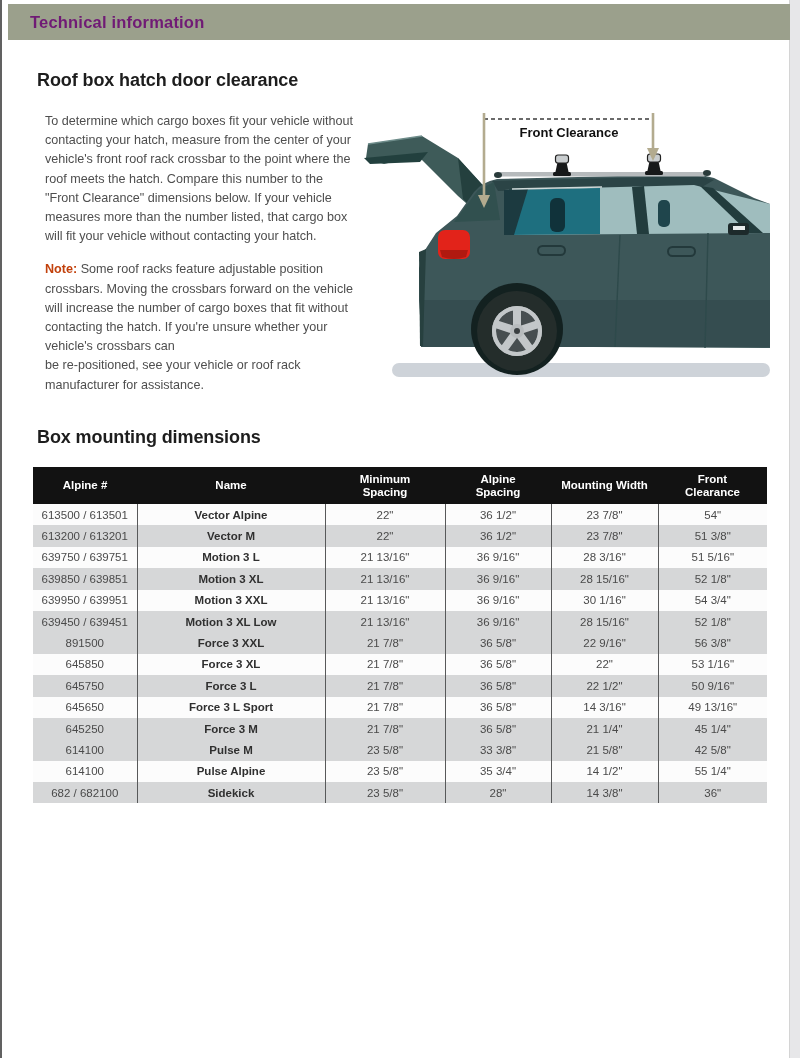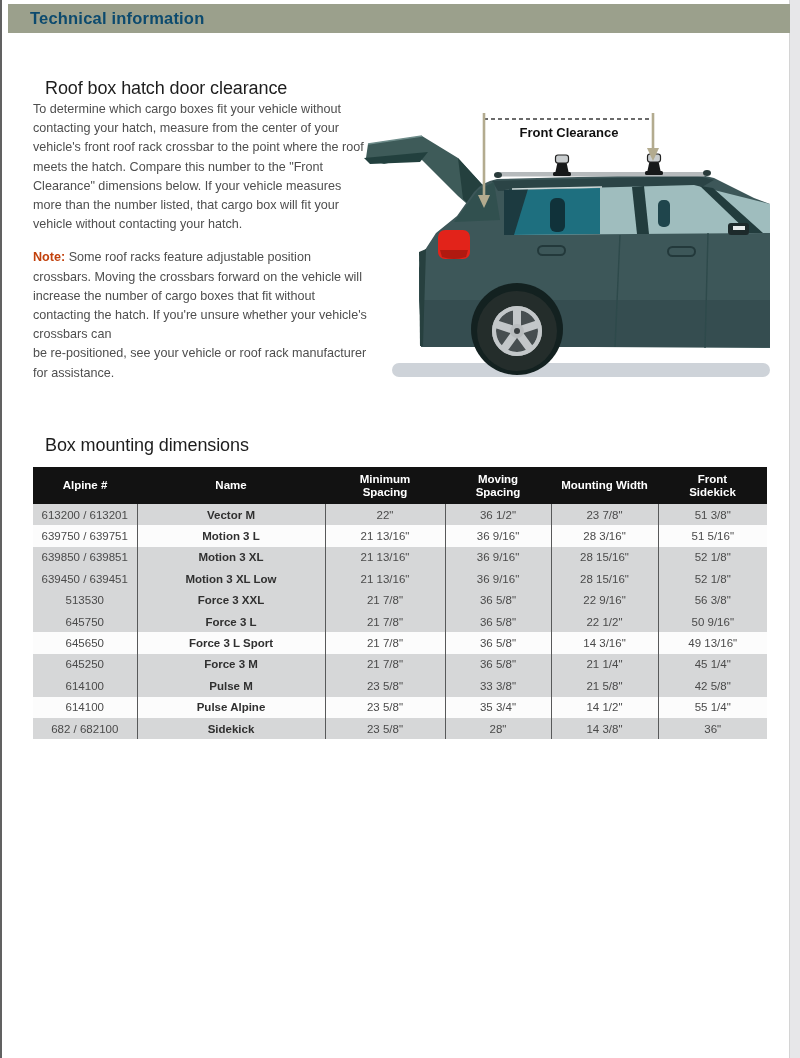--- a/index.html
+++ b/index.html
@@ -4,36 +4,36 @@
 <style>
   html,body { margin:0; padding:0; }
   body {
     width:800px; height:1058px; position:relative; overflow:hidden;
     background:#ffffff; font-family:"Liberation Sans", sans-serif;
   }
   .left-edge { position:absolute; left:0; top:0; width:2px; height:1058px; background:#616161; }
   .right-strip { position:absolute; left:789px; top:0; width:11px; height:1058px; background:#e7e7e9; border-left:1px solid #d4d4d4; box-sizing:border-box; }
 
   .titlebar {
-    position:absolute; left:8px; top:4px; width:782px; height:29px; box-sizing:border-box;
-    background:#9ba08c; color:#0c4a6e; font-weight:bold; font-size:16.5px; letter-spacing:.2px;
+    position:absolute; left:8px; top:4px; width:782px; height:36px; box-sizing:border-box;
+    background:#9ba08c; color:#701a75; font-weight:bold; font-size:16.5px; letter-spacing:.2px;
     display:flex; align-items:center; padding-left:22px;
   }
 
   .section-heading {
-    position:absolute; left:33px; margin:12px; font-size:18px; font-weight:normal; color:#1d1d1d; letter-spacing:-.1px;
+    position:absolute; left:33px; margin:4px; font-size:18px; font-weight:bold; color:#1d1d1d; letter-spacing:-.1px;
   }
   #heading-clearance { top:66px; }
   #heading-dimensions { top:423px; }
 
   .copy {
     position:absolute; left:33px; top:100px; width:338px;
     font-size:12.6px; line-height:19.2px; color:#4e4e4e;
   }
-  .copy p { margin:0; }
+  .copy p { margin:12px; }
   .copy p.note { margin-top:14px; white-space:pre-line; }
   .copy b { color:#c2410c; }
 
   .illustration { position:absolute; left:362px; top:100px; width:408px; height:285px; }
   .illustration svg { position:absolute; left:0; top:0; }
   .fc-label {
     position:absolute; left:127px; top:25px; width:160px; text-align:center;
     font-size:13px; font-weight:bold; color:#111111;
   }
 
@@ -168,28 +168,36 @@
     <col style="width:106px">
       <col style="width:107px">
       <col style="width:109px">
   </colgroup>
   <thead>
     <tr>
       <th>Alpine #</th>
       <th>Name</th>
       <th>Minimum
 Spacing</th>
-      <th>Moving
+      <th>Alpine
 Spacing</th>
       <th>Mounting Width</th>
       <th>Front
-Sidekick</th>
+Clearance</th>
     </tr>
   </thead>
   <tbody>
+      <tr>
+    <td>613500 / 613501</td>
+    <td class="name">Vector Alpine</td>
+    <td>22"</td>
+    <td>36 1/2"</td>
+    <td>23 7/8"</td>
+    <td>54"</td>
+  </tr>
       <tr class="alt">
     <td>613200 / 613201</td>
     <td class="name">Vector M</td>
     <td>22"</td>
     <td>36 1/2"</td>
     <td>23 7/8"</td>
     <td>51 3/8"</td>
   </tr>
       <tr>
     <td>639750 / 639751</td>
@@ -200,35 +208,51 @@
     <td>51 5/16"</td>
   </tr>
       <tr class="alt">
     <td>639850 / 639851</td>
     <td class="name">Motion 3 XL</td>
     <td>21 13/16"</td>
     <td>36 9/16"</td>
     <td>28 15/16"</td>
     <td>52 1/8"</td>
   </tr>
+      <tr>
+    <td>639950 / 639951</td>
+    <td class="name">Motion 3 XXL</td>
+    <td>21 13/16"</td>
+    <td>36 9/16"</td>
+    <td>30 1/16"</td>
+    <td>54 3/4"</td>
+  </tr>
       <tr class="alt">
     <td>639450 / 639451</td>
     <td class="name">Motion 3 XL Low</td>
     <td>21 13/16"</td>
     <td>36 9/16"</td>
     <td>28 15/16"</td>
     <td>52 1/8"</td>
   </tr>
       <tr class="alt">
-    <td>513530</td>
+    <td>891500</td>
     <td class="name">Force 3 XXL</td>
     <td>21 7/8"</td>
     <td>36 5/8"</td>
     <td>22 9/16"</td>
     <td>56 3/8"</td>
+  </tr>
+      <tr>
+    <td>645850</td>
+    <td class="name">Force 3 XL</td>
+    <td>21 7/8"</td>
+    <td>36 5/8"</td>
+    <td>22"</td>
+    <td>53 1/16"</td>
   </tr>
       <tr class="alt">
     <td>645750</td>
     <td class="name">Force 3 L</td>
     <td>21 7/8"</td>
     <td>36 5/8"</td>
     <td>22 1/2"</td>
     <td>50 9/16"</td>
   </tr>
       <tr>

